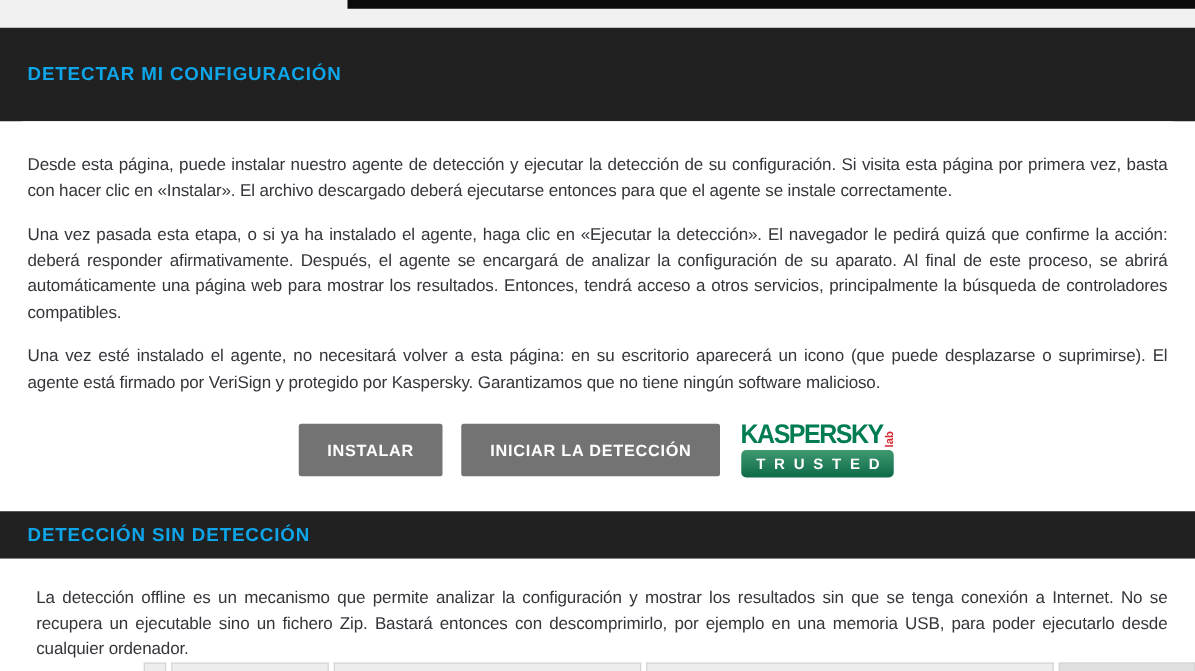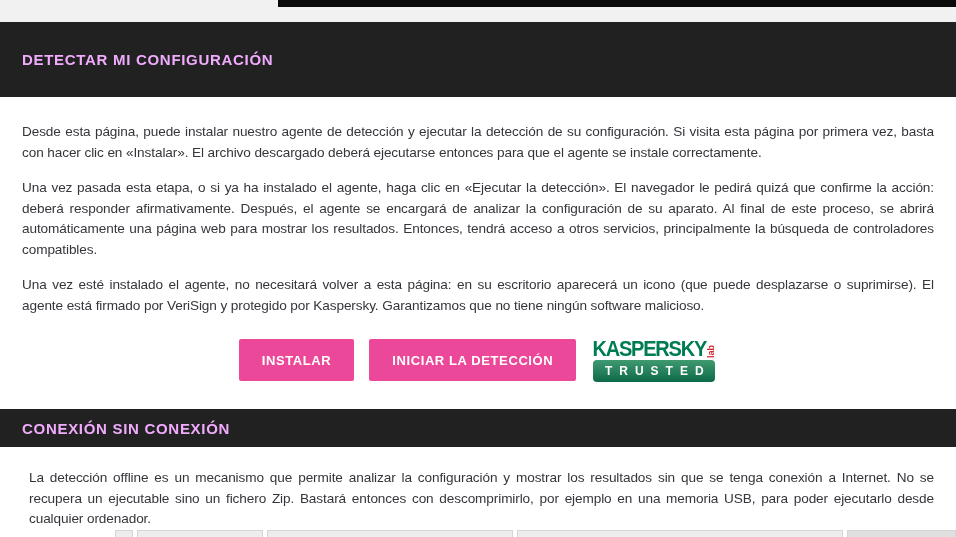--- a/index.html
+++ b/index.html
@@ -28,21 +28,21 @@
   
   .band {
     background: #212121;
     display: flex;
     align-items: center;
     padding: 0 22px;
   }
   .band-1 { height: 75px; }
   .band-2 { height: 38px; }
   .band-title {
-    color: #f0abfc;
+    color: #0ea5e9;
     font-size: 15px;
     font-weight: bold;
     letter-spacing: 0.7px;
   }
 
   
   .content { background: #ffffff; padding: 0 22px; }
   .content-1 { padding-top: 25px; padding-bottom: 27px; border-radius: 21px; }
   .content-2 { padding-top: 21px; padding-left: 29px; }
   .para {
@@ -62,21 +62,21 @@
     align-items: center;
     gap: 15px;
     margin-top: 22px;
   }
   .btn {
     height: 42px;
     display: inline-flex;
     align-items: center;
     justify-content: center;
     padding: 0 23px;
-    background: #ec4899;
+    background: #737373;
     color: #ffffff;
     font-family: "Liberation Sans", sans-serif;
     font-size: 13px;
     font-weight: bold;
     letter-spacing: 0.6px;
     border: none;
     border-radius: 2px;
     cursor: pointer;
     white-space: nowrap;
   }
@@ -164,21 +164,21 @@
       <div class="k-word">
         <span class="k-brand">KASPERSKY</span>
         <span class="k-lab">lab</span>
       </div>
       <div class="k-trusted">TRUSTED</div>
     </div>
   </div>
 </div>
 
 <div class="band band-2">
-  <div class="band-title">CONEXIÓN SIN CONEXIÓN</div>
+  <div class="band-title">DETECCIÓN SIN DETECCIÓN</div>
 </div>
 
 <div class="content content-2">
   <p class="para">La detección offline es un mecanismo que permite analizar la configuración y mostrar los resultados sin que se tenga conexión a Internet. No se recupera un ejecutable sino un fichero Zip. Bastará entonces con descomprimirlo, por ejemplo en una memoria USB, para poder ejecutarlo desde cualquier ordenador.</p>
 </div>
 
 <div class="bottom-strip">
   <div class="cutoff cutoff-1"></div>
   <div class="cutoff cutoff-2"></div>
   <div class="cutoff cutoff-3"></div>

